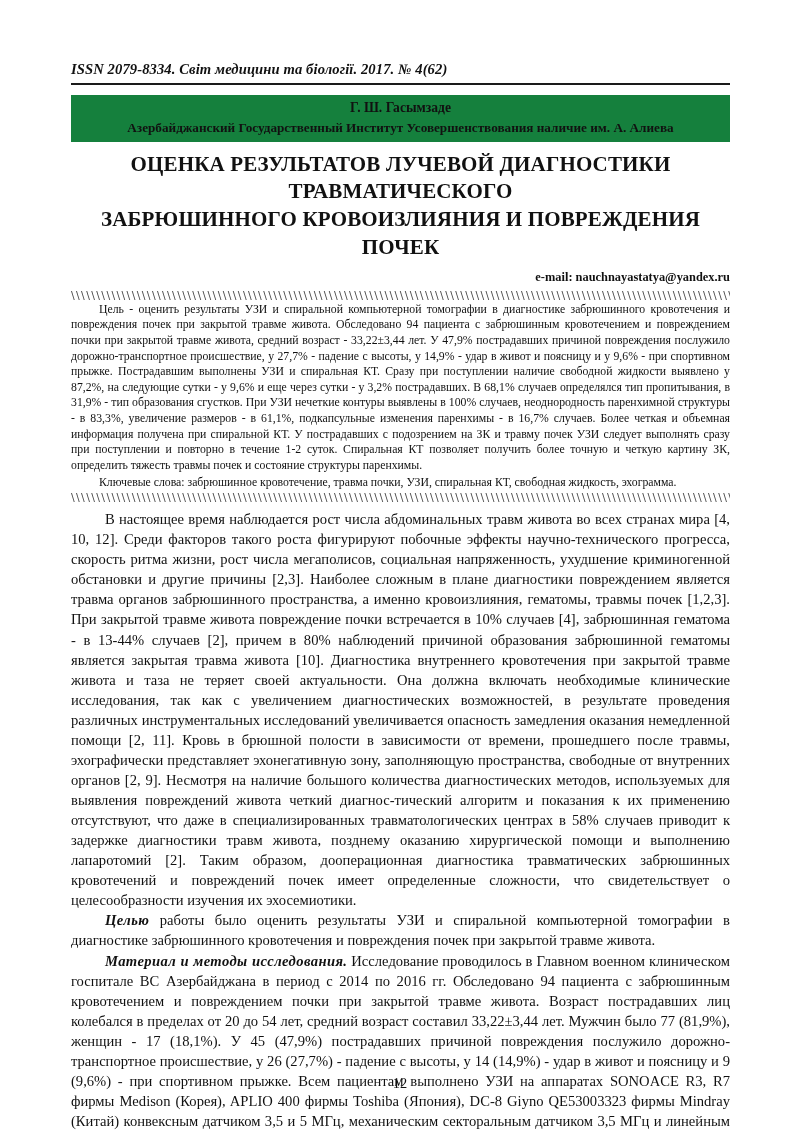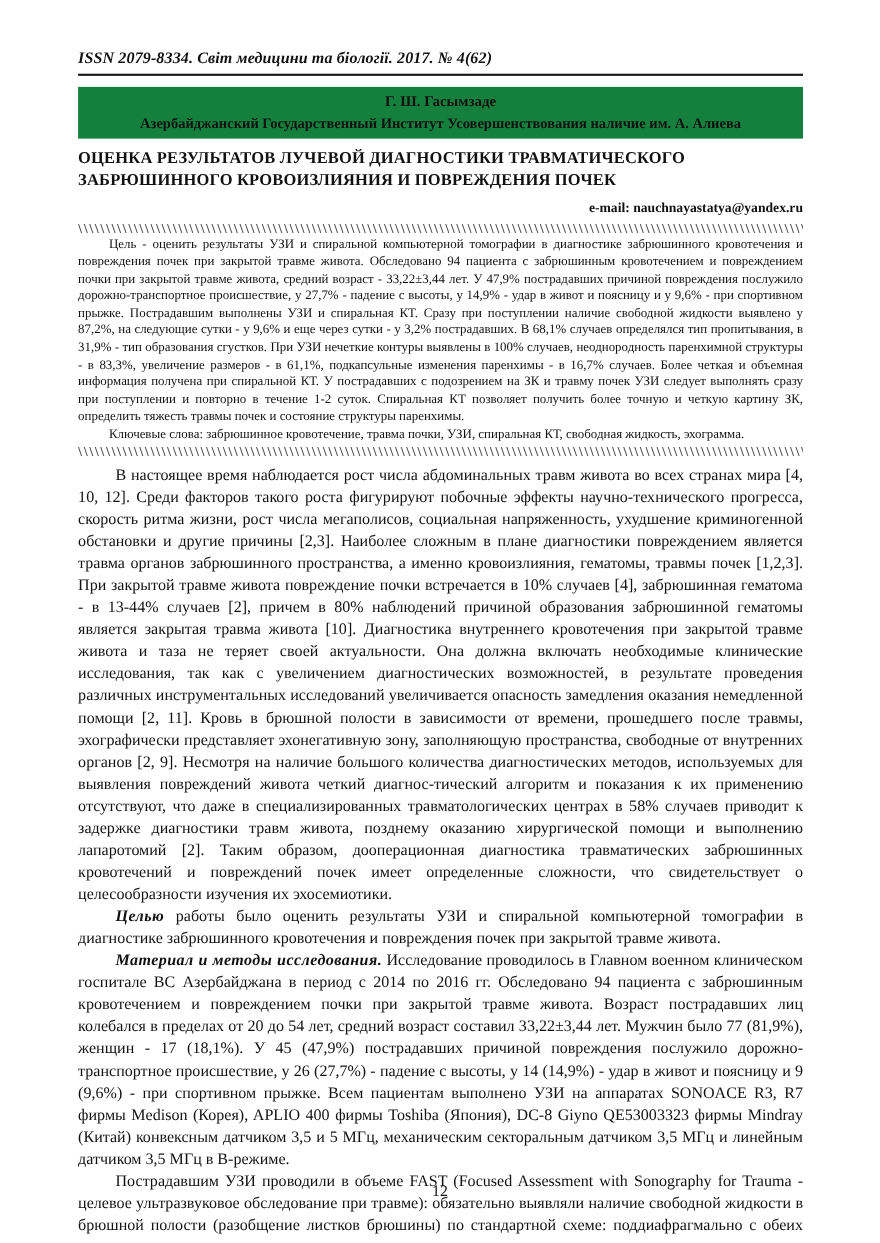--- a/index.html
+++ b/index.html
@@ -15,21 +15,21 @@
     font-family: "Liberation Serif", "DejaVu Serif", serif;
     color: #111111;
     overflow: hidden;
   }
   .page {
     position: absolute;
     left: 0; top: 0;
     width: 800px;
     height: 1130px;
     box-sizing: border-box;
-    padding: 44px 70px 0 71px;
+    padding: 60px 70px 0 71px;
   }
 
   
   .running-head {
     font-style: italic;
     font-weight: 700;
     font-size: 14.6px;
     letter-spacing: 0.1px;
     line-height: 1.25;
     white-space: nowrap;
@@ -58,23 +58,23 @@
     font-weight: 700;
     font-size: 13.6px;
     line-height: 1.55;
     padding: 2px 2px 3px 2px;
   }
   .author-band .affiliation { font-size: 13.2px; }
 
   
   .article-title {
     margin-top: 9px;
-    text-align: left;
+    text-align: center;
     font-weight: 700;
-    font-size: 15px;
+    font-size: 21px;
     line-height: 1.32;
     letter-spacing: 0.15px;
   }
 
   
   .email-line {
     margin-top: 8px;
     text-align: right;
     font-weight: 700;
     font-size: 12.4px;

